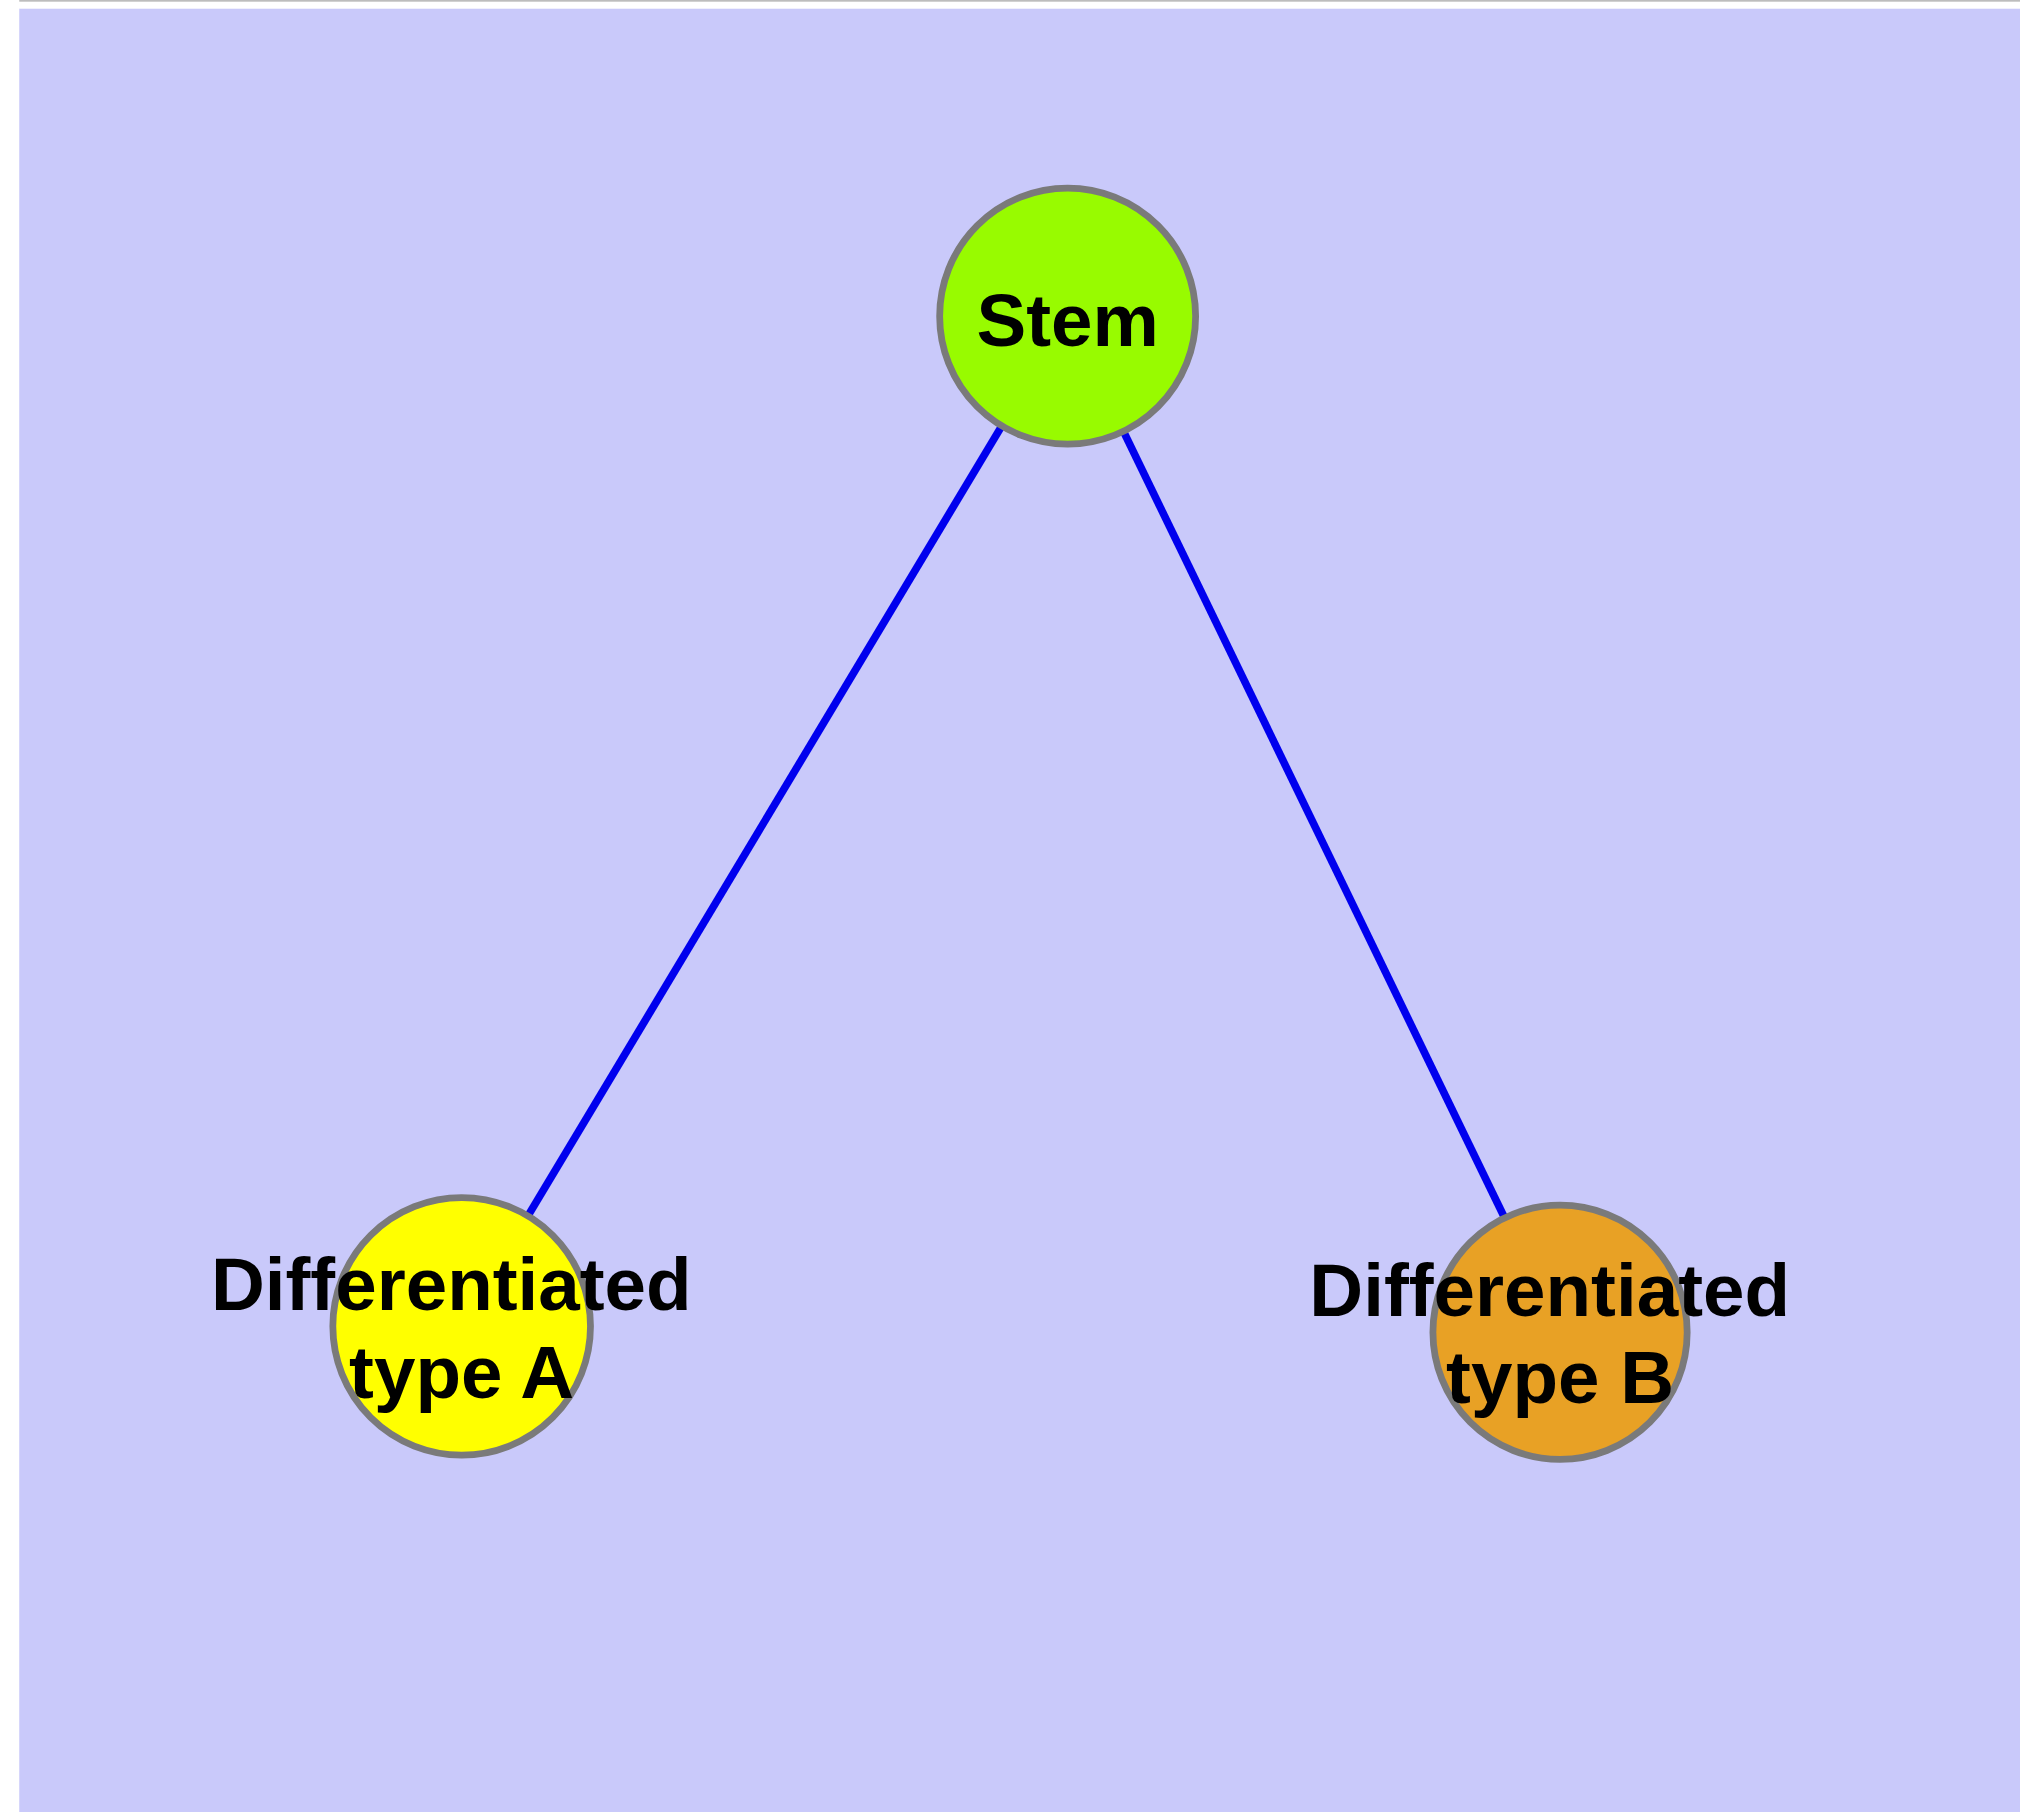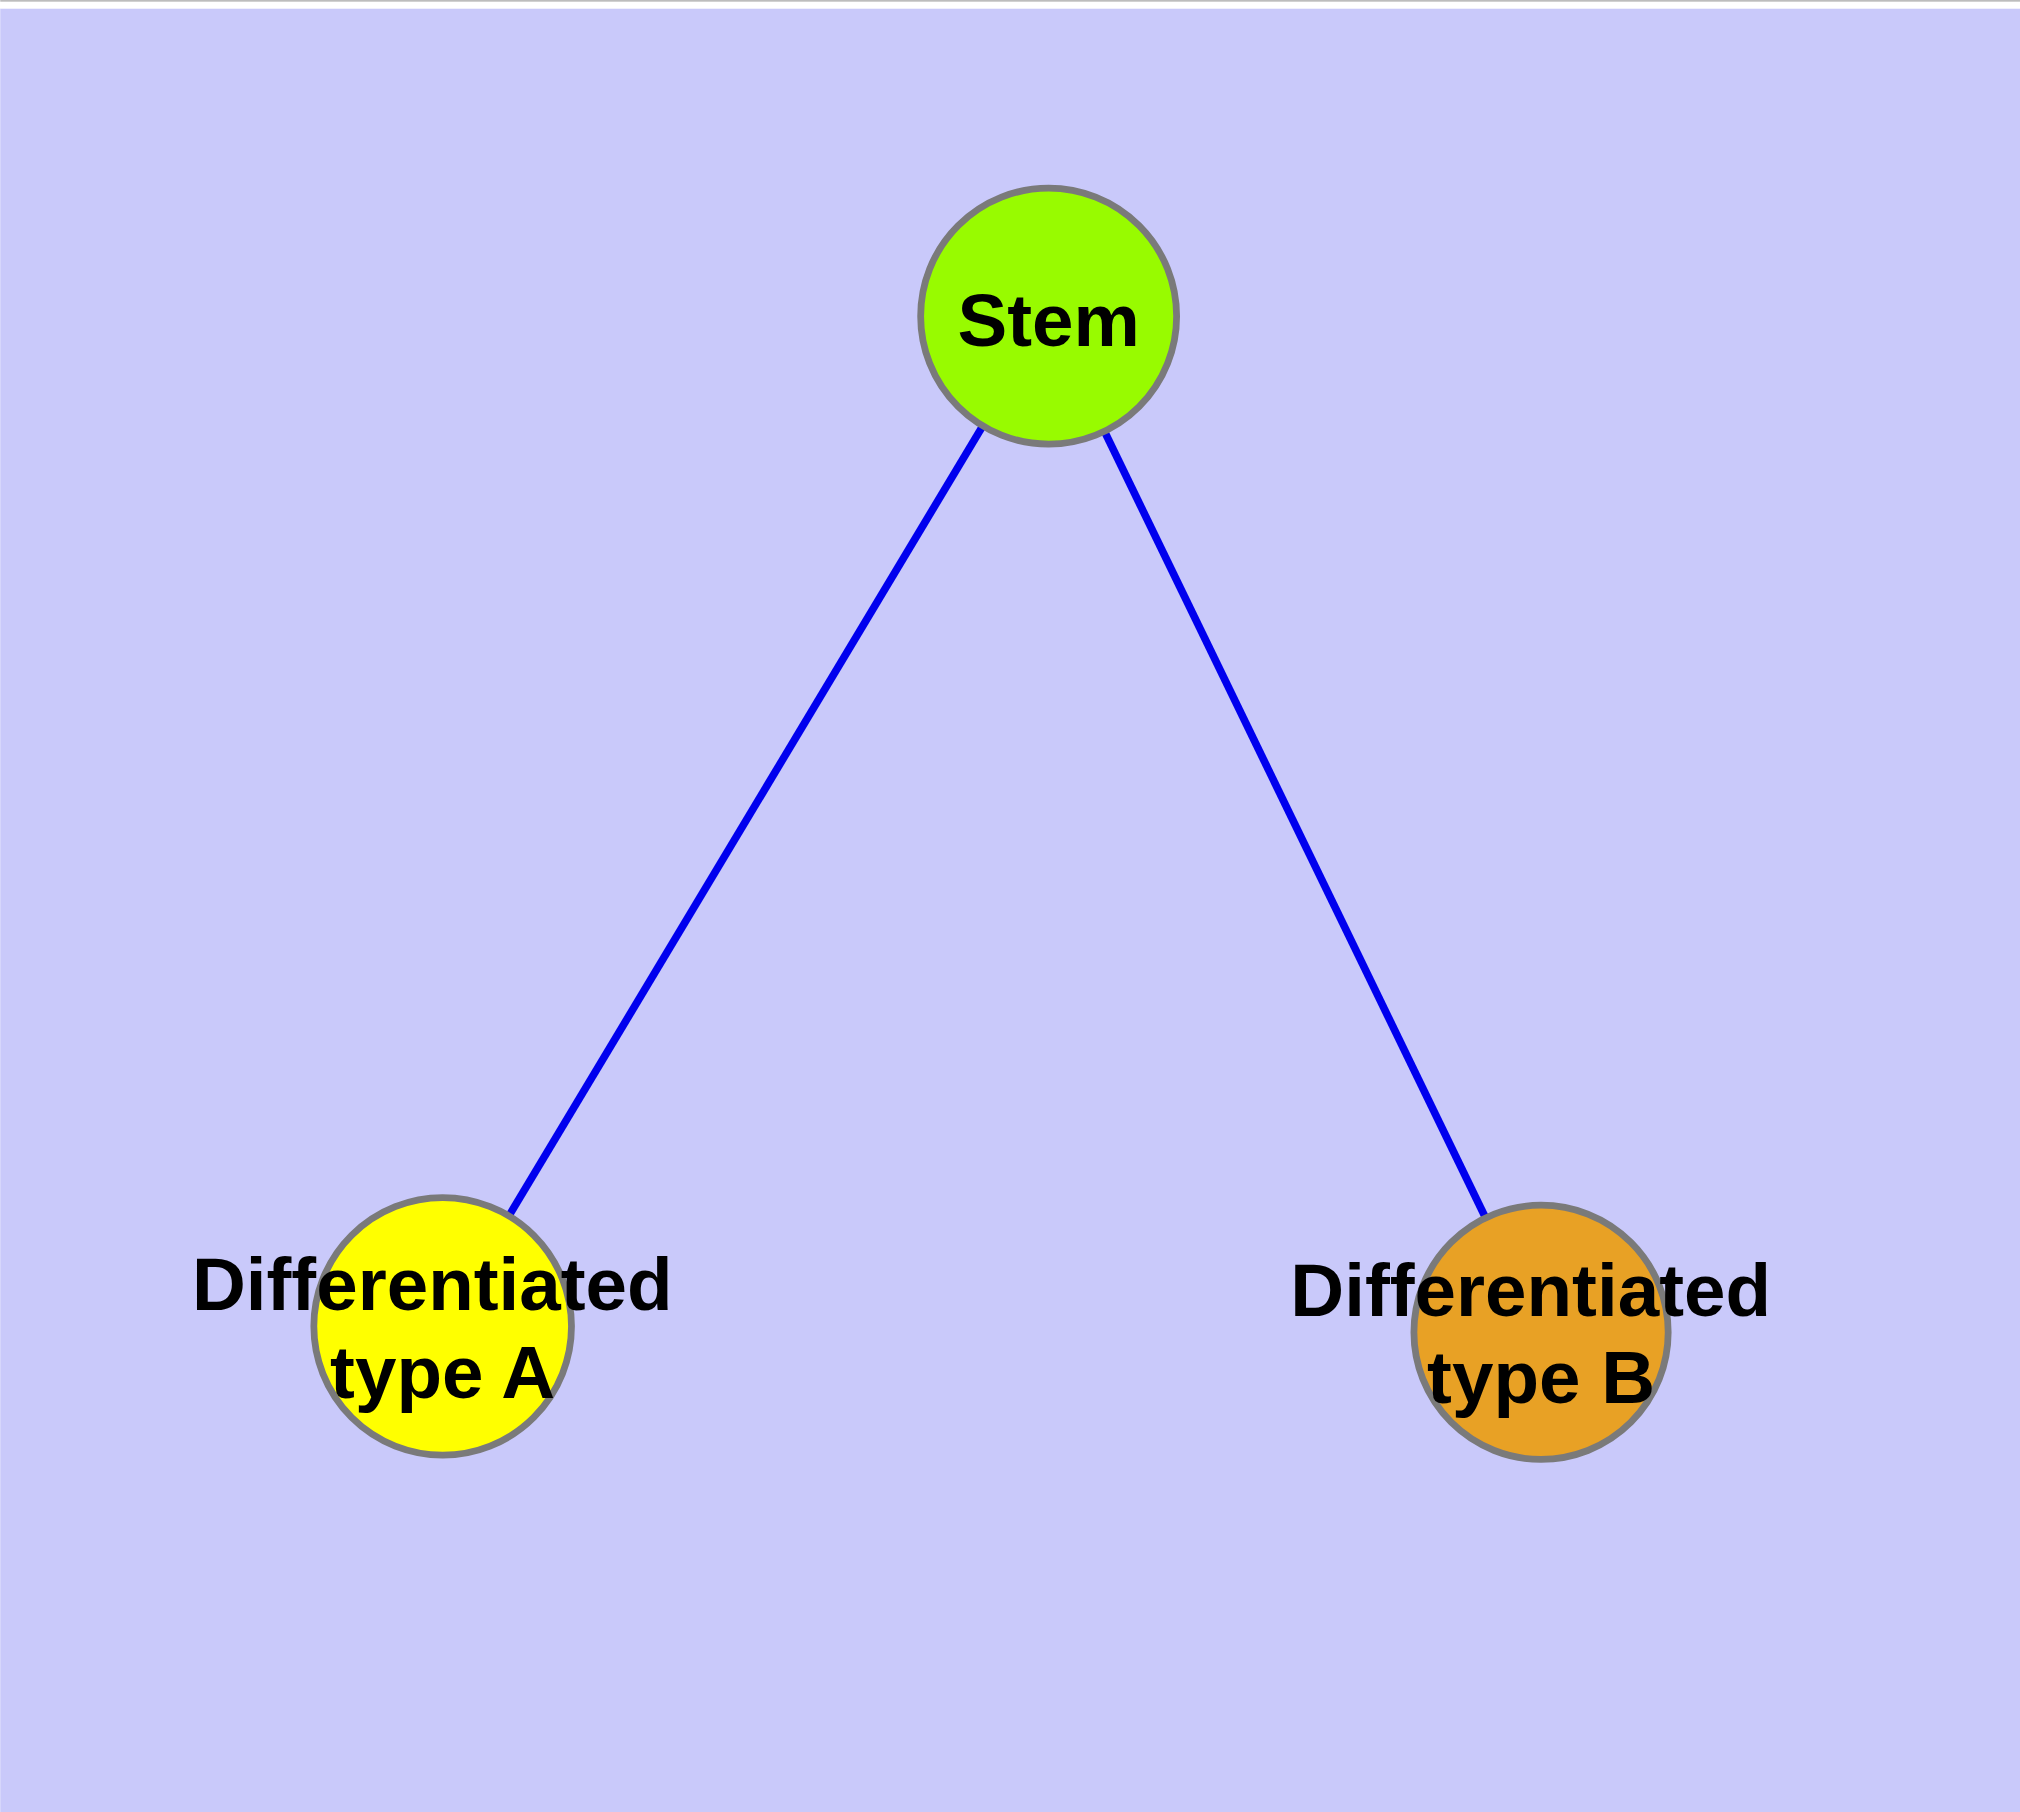--- a/index.html
+++ b/index.html
@@ -8,20 +8,21 @@
     width: 2021px;
     height: 1812px;
     overflow: hidden;
     background: #ffffff;
     font-family: "Liberation Sans", sans-serif;
   }
   .stage {
     position: relative;
     width: 1840px;
     height: 1812px;
+    margin-left: 19px;
   }
   svg.graph {
     display: block;
     width: 2021px;
     height: 1812px;
   }
   .node-label {
     font-family: "Liberation Sans", "DejaVu Sans", sans-serif;
     font-weight: bold;
     font-size: 88px;

